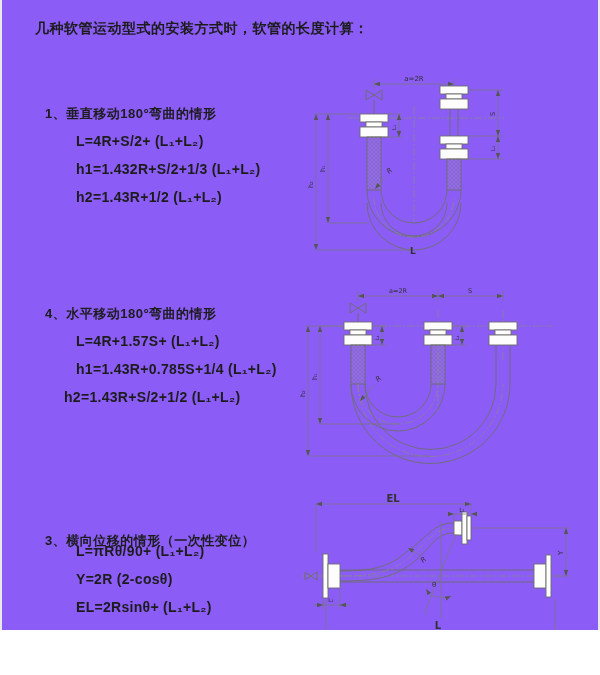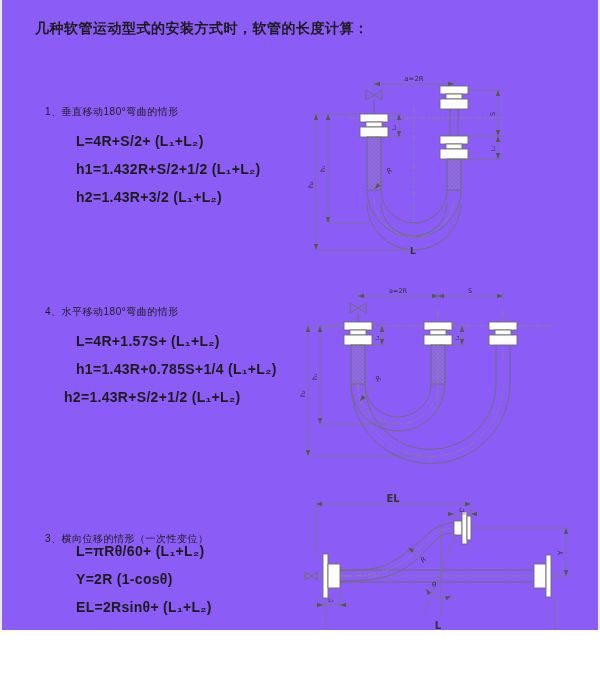--- a/index.html
+++ b/index.html
@@ -2,21 +2,21 @@
 <html><head>
 <meta charset="utf-8">
 <style>
   html,body{margin:0;padding:0;background:#ffffff;}
   .page{position:relative;width:600px;height:630px;background:#8b5cf6;overflow:hidden;
         font-family:"Liberation Sans","DejaVu Sans",sans-serif;color:#1c1c1c;}
   .scan-edge-left{position:absolute;left:0;top:0;width:2px;height:675px;background:#e9e9e9;}
   .scan-edge-right{position:absolute;right:0;top:0;width:2px;height:675px;background:#e9e9e9;}
   .bottom-rule{position:absolute;left:62px;top:668px;width:538px;height:2px;background:#3a3a3a;}
   .title{position:absolute;left:35px;top:20px;font-size:14px;font-weight:bold;letter-spacing:.5px;}
-  .sec-heading{position:absolute;font-size:10px;font-weight:normal;letter-spacing:.5px;white-space:nowrap;}
+  .sec-heading{position:absolute;font-size:13px;font-weight:bold;letter-spacing:.5px;white-space:nowrap;}
   .formula{position:absolute;font-size:14px;letter-spacing:.3px;white-space:nowrap;font-weight:700;}
   .diagram{position:absolute;}
   svg{display:block;}
   svg text{font-family:"DejaVu Sans","Liberation Sans",sans-serif;fill:#333;}
   .dln{stroke:#6e6e6e;stroke-width:.9;fill:none;}
   .thin{stroke:#7a7a7a;stroke-width:.7;fill:none;}
   .cl{stroke:#8a8a8a;stroke-width:.7;fill:none;stroke-dasharray:8 2 2 2;}
   .fit{fill:#fdfdfd;stroke:#6e6e6e;stroke-width:.9;}
 </style>
 </head>
@@ -26,35 +26,35 @@
 
   <div class="scan-edge-left"></div>
   <div class="scan-edge-right"></div>
   <div class="bottom-rule"></div>
 
   <div class="title">几种软管运动型式的安装方式时，软管的长度计算：</div>
 
   <div>
     <div class="sec-heading" style="left:45px;top:105px">1、垂直移动180°弯曲的情形</div>
     <div class="formula" style="left:76px;top:133px">L=4R+S/2+ (L₁+L₂)</div>
-    <div class="formula" style="left:76px;top:161px">h1=1.432R+S/2+1/2 (L₁+L₂)</div>
-    <div class="formula" style="left:76px;top:189px">h2=1.43R+3/2 (L₁+L₂)</div>
+    <div class="formula" style="left:76px;top:161px">h1=1.432R+S/2+1/3 (L₁+L₂)</div>
+    <div class="formula" style="left:76px;top:189px">h2=1.43R+1/2 (L₁+L₂)</div>
   </div>
 
   <div>
     <div class="sec-heading" style="left:45px;top:305px">4、水平移动180°弯曲的情形</div>
     <div class="formula" style="left:76px;top:333px">L=4R+1.57S+ (L₁+L₂)</div>
     <div class="formula" style="left:76px;top:361px">h1=1.43R+0.785S+1/4 (L₁+L₂)</div>
     <div class="formula" style="left:64px;top:389px">h2=1.43R+S/2+1/2 (L₁+L₂)</div>
   </div>
 
   <div>
     <div class="sec-heading" style="left:45px;top:532px">3、横向位移的情形（一次性变位）</div>
-    <div class="formula" style="left:76px;top:543px">L=πRθ/60+ (L₁+L₂)</div>
-    <div class="formula" style="left:76px;top:571px">Y=2R (1-cosθ)</div>
+    <div class="formula" style="left:76px;top:543px">L=πRθ/90+ (L₁+L₂)</div>
+    <div class="formula" style="left:76px;top:571px">Y=2R (2-cosθ)</div>
     <div class="formula" style="left:76px;top:599px">EL=2Rsinθ+ (L₁+L₂)</div>
   </div>
 
   <div class="diagram" style="left:302px;top:70px">
   <svg width="282" height="186" viewBox="0 0 282 186">
     <defs>
       <marker id="d1arr" orient="auto-start-reverse" markerUnits="userSpaceOnUse" markerWidth="8" markerHeight="6" refX="6" refY="2.2">
         <path d="M0,0 L6,2.2 L0,4.4 Z" fill="#555"></path>
       </marker>
       <pattern id="d1h" width="4" height="4" patternUnits="userSpaceOnUse">

